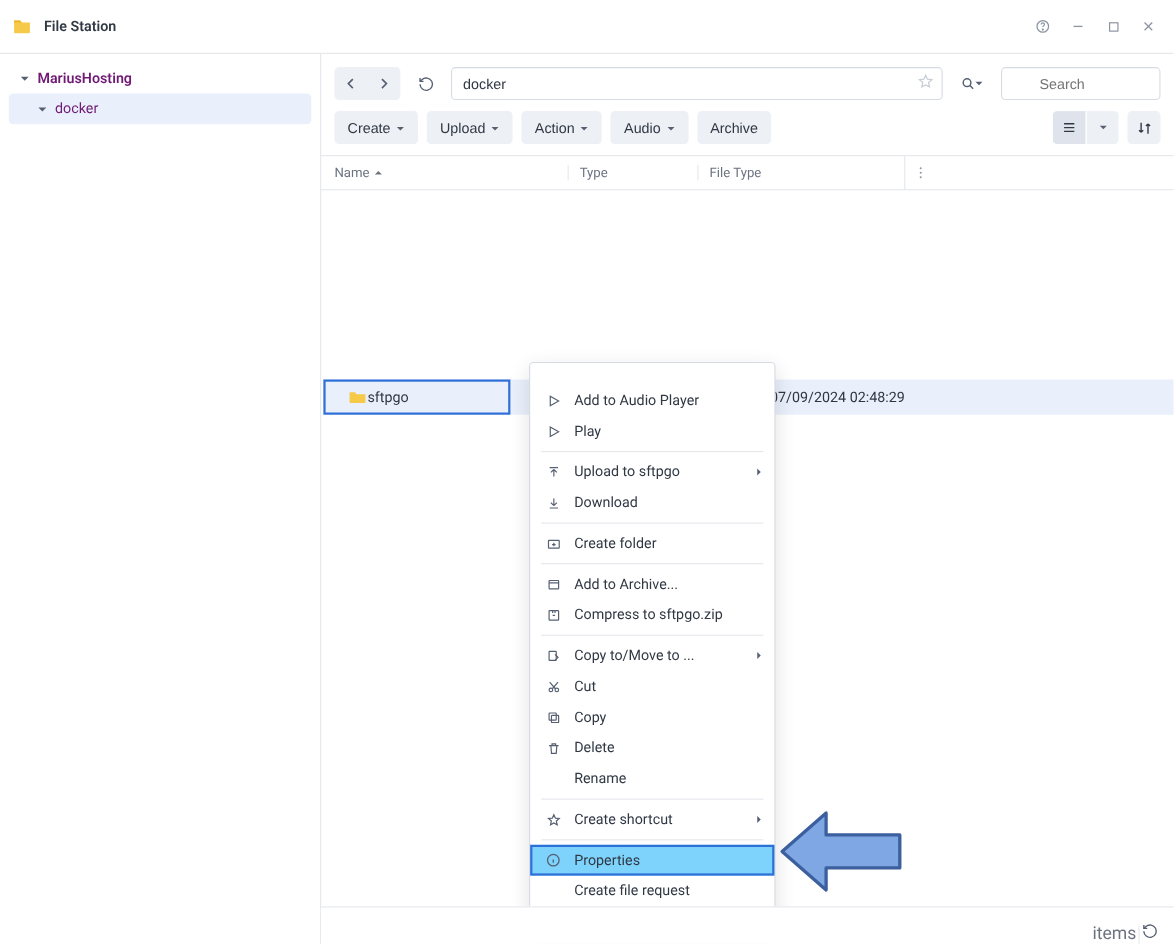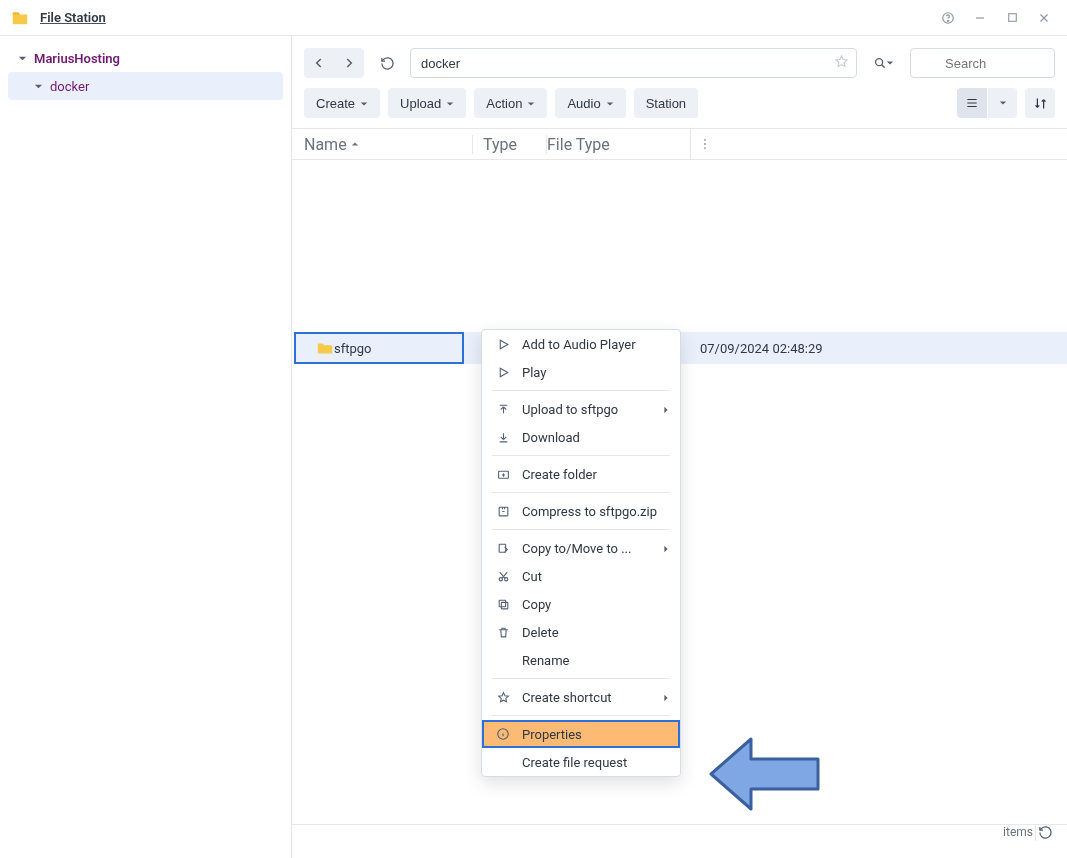--- a/index.html
+++ b/index.html
@@ -8,26 +8,25 @@
       font-size: 13px;
       color: #4a4f5a;
       background: #fff;
       width: 1067px;
       height: 858px;
       position: relative;
       overflow: hidden;
     }
     
     .titlebar {
-      height: 36px;
+      height: 49px;
       display: flex;
       align-items: center;
       padding: 0 10px;
       border-bottom: 1px solid #e5e7eb;
-      text-decoration: underline;
     }
     .titlebar .app-icon {
       width: 20px;
       height: 20px;
       margin-right: 10px;
       display: inline-flex;
       align-items: center;
       justify-content: center;
     }
     .titlebar .title {
@@ -212,26 +211,27 @@
       border-radius: 4px;
     }
 
     .table-header {
       display: flex;
       border-top: 1px solid #e5e7eb;
       border-bottom: 1px solid #e5e7eb;
       height: 32px;
       align-items: center;
       color: #6b7380;
-      font-size: 16px;
+      font-size: 12px;
       position: relative;
+      gap: 44px;
     }
     .col-name { width: 180px; padding-left: 12px; display:flex; align-items:center; gap:4px;}
     .col-size { width: 74px; border-left: 1px solid #e5e7eb; padding-left: 10px; }
-    .col-type { width: 144px; border-left: 1px solid #e5e7eb; }
+    .col-type { width: 144px; border-left: 1px solid #e5e7eb; padding-left: 10px; }
     .col-mod { flex: 1; border-left: 1px solid #e5e7eb; padding-left: 10px; }
     .col-menu {
       width: 28px;
       display:flex;
       align-items:center;
       justify-content:center;
       border-left: 1px solid #e5e7eb;
       height: 100%;
       cursor:pointer;
       color:#8c95a3;
@@ -278,40 +278,40 @@
       display:flex;
       align-items:center;
       color: #303844;
     }
 
     
     .ctx-menu {
       position: absolute;
       left: 481px;
       top: 329px;
-      width: 200px;
+      width: 224px;
       background: #fff;
       border: 1px solid #d7dbe2;
       border-radius: 4px;
       box-shadow: 0 6px 18px rgba(0,0,0,0.12);
-      padding: 0 0;
+      padding: 20px 0;
     }
     .ctx-item {
       height: 28px;
       display: flex;
       align-items: center;
       padding: 0 12px;
       cursor: pointer;
       color: #303844;
       position: relative;
     }
     .ctx-item.highlight {
       outline: 2px solid #2f6fd8;
       outline-offset: -2px;
-      background: #fdba74;
+      background: #7dd3fc;
     }
     .ctx-icon {
       width: 18px;
       margin-right: 10px;
       color: #566072;
       display:inline-flex;
       align-items:center;
       justify-content:center;
     }
     .ctx-arrow {
@@ -336,26 +336,26 @@
 
     
     .statusbar {
       position: absolute;
       left: 292px;
       right: 0;
       bottom: 0;
       height: 34px;
       border-top: 1px solid #e5e7eb;
       display:flex;
-      align-items:flex-start;
+      align-items:flex-end;
       justify-content:flex-end;
       padding: 0 14px;
       gap: 2px;
       color: #6b7380;
-      font-size: 12px;
+      font-size: 16px;
       background:#fff;
     }
     .statusbar .sep {
       width:1px; height:16px; background:#e5e7eb;
     }
   </style>
 </head>
 <body>
 
 <div class="titlebar">
@@ -473,21 +473,21 @@
               <path d="M1 3l4 4 4-4z"></path>
             </svg></span>
       </button>
       <button class="tb-btn">
         <span>Audio</span>
         <span class="tb-caret"><svg width="8" height="8" viewBox="0 0 10 10" fill="currentColor">
               <path d="M1 3l4 4 4-4z"></path>
             </svg></span>
       </button>
       <button class="tb-btn">
-        <span>Station</span>
+        <span>Archive</span>
       </button>
       <span class="spacer"></span>
       <span class="view-group">
         <span class="tb-icon active">
           <svg width="14" height="14" viewBox="0 0 24 24" fill="none" stroke="#303844" stroke-width="2">
               <path d="M4 6h16M4 12h16M4 18h16"></path>
             </svg>
         </span>
         <span class="tb-icon">
           <svg width="8" height="8" viewBox="0 0 10 10" fill="#566072">
@@ -580,20 +580,29 @@
           <rect x="3" y="6" width="18" height="13" rx="1"></rect>
           <path d="M12 10v6m-3-3h6"></path>
         </svg>
       </span>
     <span>Create folder</span>
   </div>
   <div class="ctx-sep"></div>
   <div class="ctx-item">
     <span class="ctx-icon">
         <svg width="13" height="13" viewBox="0 0 24 24" fill="none" stroke="currentColor" stroke-width="2">
+          <rect x="4" y="5" width="16" height="14" rx="1"></rect>
+          <path d="M4 9h16"></path>
+        </svg>
+      </span>
+    <span>Add to Archive...</span>
+  </div>
+  <div class="ctx-item">
+    <span class="ctx-icon">
+        <svg width="13" height="13" viewBox="0 0 24 24" fill="none" stroke="currentColor" stroke-width="2">
           <rect x="4" y="4" width="16" height="16" rx="1"></rect>
           <path d="M10 4v4m4 0V4m-4 8h4"></path>
         </svg>
       </span>
     <span>Compress to sftpgo.zip</span>
   </div>
   <div class="ctx-sep"></div>
   <div class="ctx-item">
     <span class="ctx-icon">
         <svg width="13" height="13" viewBox="0 0 24 24" fill="none" stroke="currentColor" stroke-width="2">

